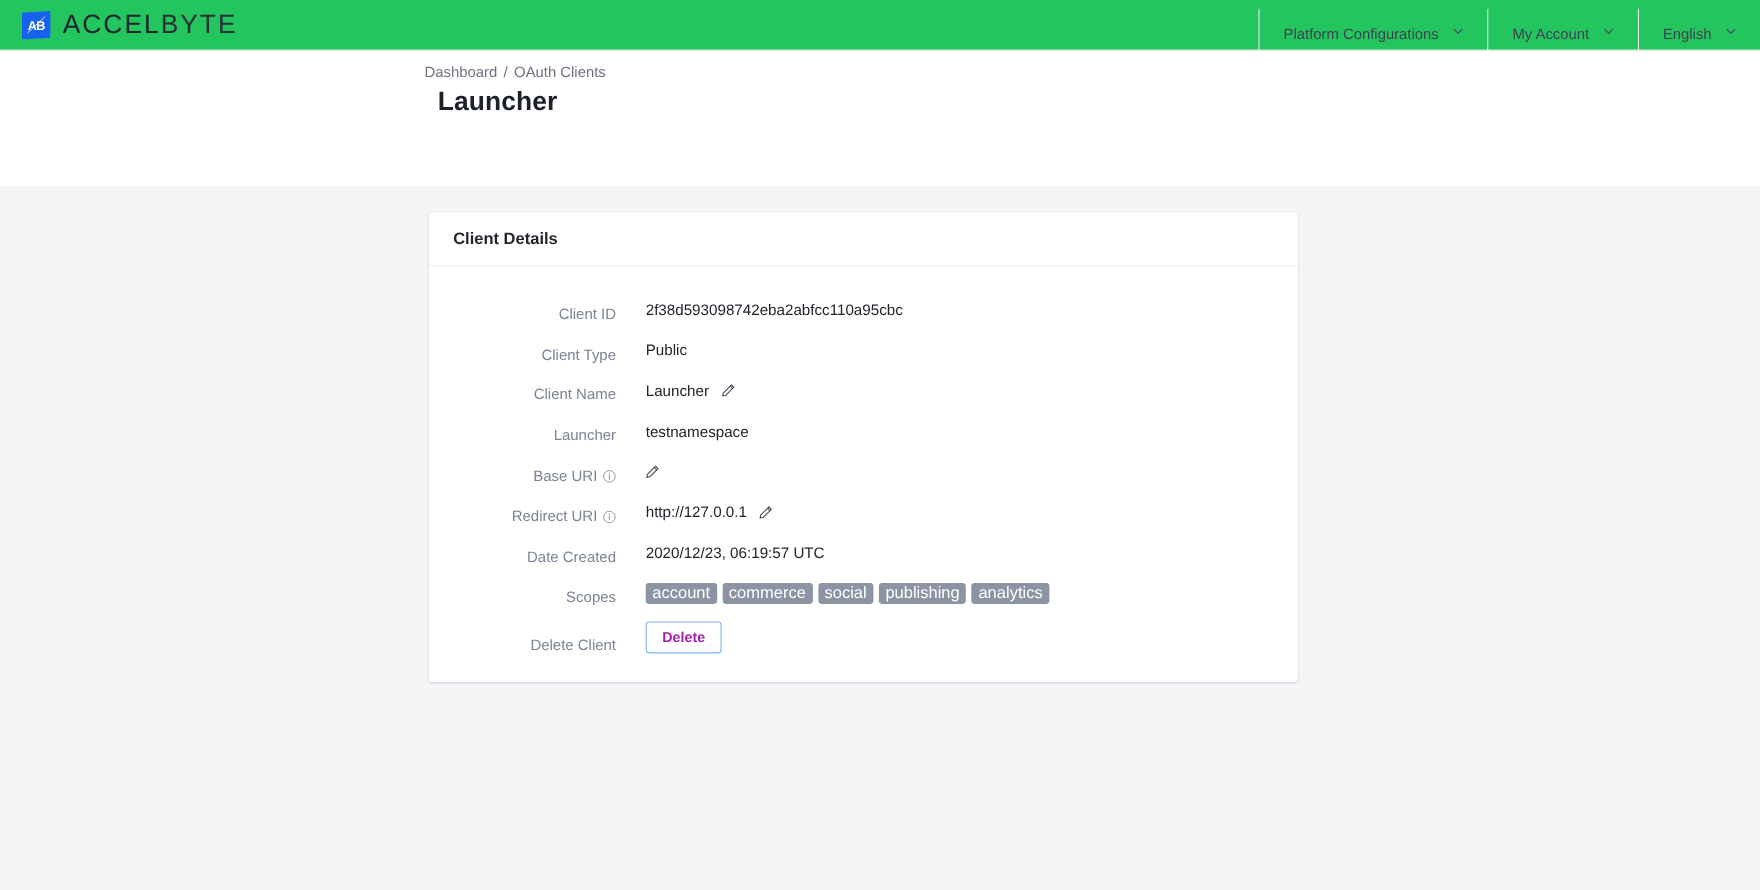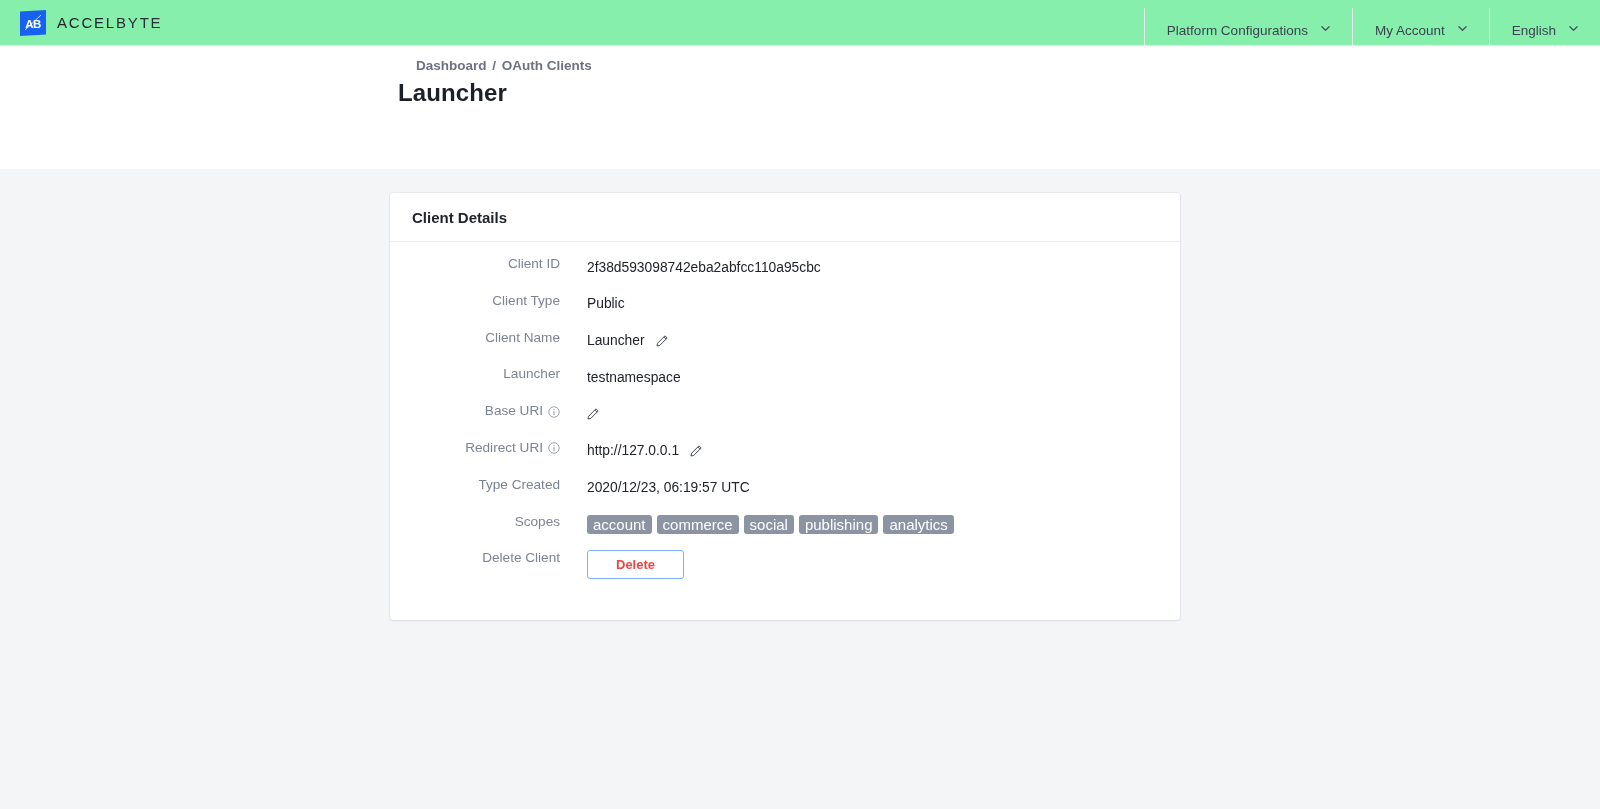--- a/index.html
+++ b/index.html
@@ -9,31 +9,31 @@
     background:#f4f5f7;
     font-family:"Liberation Sans", sans-serif;
     -webkit-font-smoothing:antialiased;
     overflow:hidden;
     position:relative;
   }
 
   
   .topbar{
     position:absolute; top:0; left:0; width:1600px; height:46px;
-    background:#86efac;
+    background:#22c55e;
     border-bottom:1px solid #e6e8ec;
     display:flex; align-items:center;
   }
   .brand{ display:flex; align-items:center; padding-left:20px; gap:11px; }
   .brand-mark{
     width:26px; height:26px; position:relative; display:block;
   }
   .brand-mark svg{ display:block; }
   .brand-text{
-    font-size:15px; letter-spacing:1.8px; color:#20242b; font-weight:400;
+    font-size:24px; letter-spacing:1.8px; color:#20242b; font-weight:400;
   }
   .brand-text .lite{ color:#2b2f36; }
 
   .nav-right{
     margin-left:auto; display:flex; align-items:stretch; height:30px;
   }
   .nav-item{
     display:flex; align-items:center; gap:13px;
     padding:0 22px;
     font-size:13.5px; color:#3d4350;
@@ -44,22 +44,22 @@
   }
   .chev{ width:9px; height:9px; display:inline-block; position:relative; top:-2px;}
   .chev svg{ display:block; }
 
   
   .pagehead{
     position:absolute; top:46px; left:0; width:1600px; height:123px;
     background:#ffffff;
   }
   .breadcrumb{
-    position:absolute; left:416px; top:12px;
-    font-size:13.5px; color:#6b7280;font-weight:bold;
+    position:absolute; left:386px; top:12px;
+    font-size:13.5px; color:#6b7280;
   }
   .breadcrumb .crumb{ cursor:pointer; }
   .breadcrumb .sep{ color:#6b7280; padding:0 2px;}
   .page-title{
     position:absolute; left:398px; top:33px;
     font-size:24px; font-weight:700; color:#1c2029; letter-spacing:.1px;
   }
   .tabs{
     position:absolute; left:398px; top:80px;
     display:flex; align-items:flex-start;
@@ -94,21 +94,21 @@
   }
   .card-head{
     height:49px; display:flex; align-items:center;
     padding-left:22px;
     border-bottom:1px solid #eceef2;
     font-size:15px; font-weight:700; color:#20242b;
   }
   .card-body{ padding:14px 0 26px 0; }
 
   .row{
-    display:flex; align-items:flex-start;
+    display:flex; align-items:flex-end;
     min-height:36.8px;
   }
   .row-label{
     width:180px; flex:0 0 180px;
     text-align:right;
     font-size:13.6px; color:#7b8494;
     padding-right:10px;
     display:flex; align-items:center; justify-content:flex-end; gap:5px;
     white-space:nowrap;
   }
@@ -131,24 +131,24 @@
     color:#ffffff;
     font-size:15px;
     padding:3px 6px 3px 6px;
     border-radius:3px;
     line-height:13px;
     white-space:nowrap;
   }
   .btn-delete{
     border:1px solid #7fb0f5;
     background:#ffffff;
-    color:#ef4444;
+    color:#a21caf;
     font-size:13px;
     font-weight:700;
-    padding:7px 28px;
+    padding:7px 14px;
     border-radius:3px;
     cursor:pointer;
     font-family:"Liberation Sans", sans-serif;
     line-height:13px;
   }
   .r-empty-pencil{ padding-left:6px; }
 </style>
 </head>
 <body>
 
@@ -297,21 +297,21 @@
           <svg width="14" height="14" viewBox="0 0 16 16">
               <path d="M11.4 2.1 L13.9 4.6 L5.4 13.1 L2.3 13.7 L2.9 10.6 Z" fill="none" stroke="#3d4350" stroke-width="1.1" stroke-linejoin="round"></path>
               <path d="M10.1 3.4 L12.6 5.9" stroke="#3d4350" stroke-width="1.1"></path>
             </svg>
         </span>
       </div>
     </div>
 
     <div class="row">
       <div class="row-label">
-        <span>Type Created</span>
+        <span>Date Created</span>
       </div>
       <div class="row-value">
         <span>2020/12/23, 06:19:57 UTC</span>
       </div>
     </div>
 
 
     <div class="row">
       <div class="row-label">
         <span>Scopes</span>

